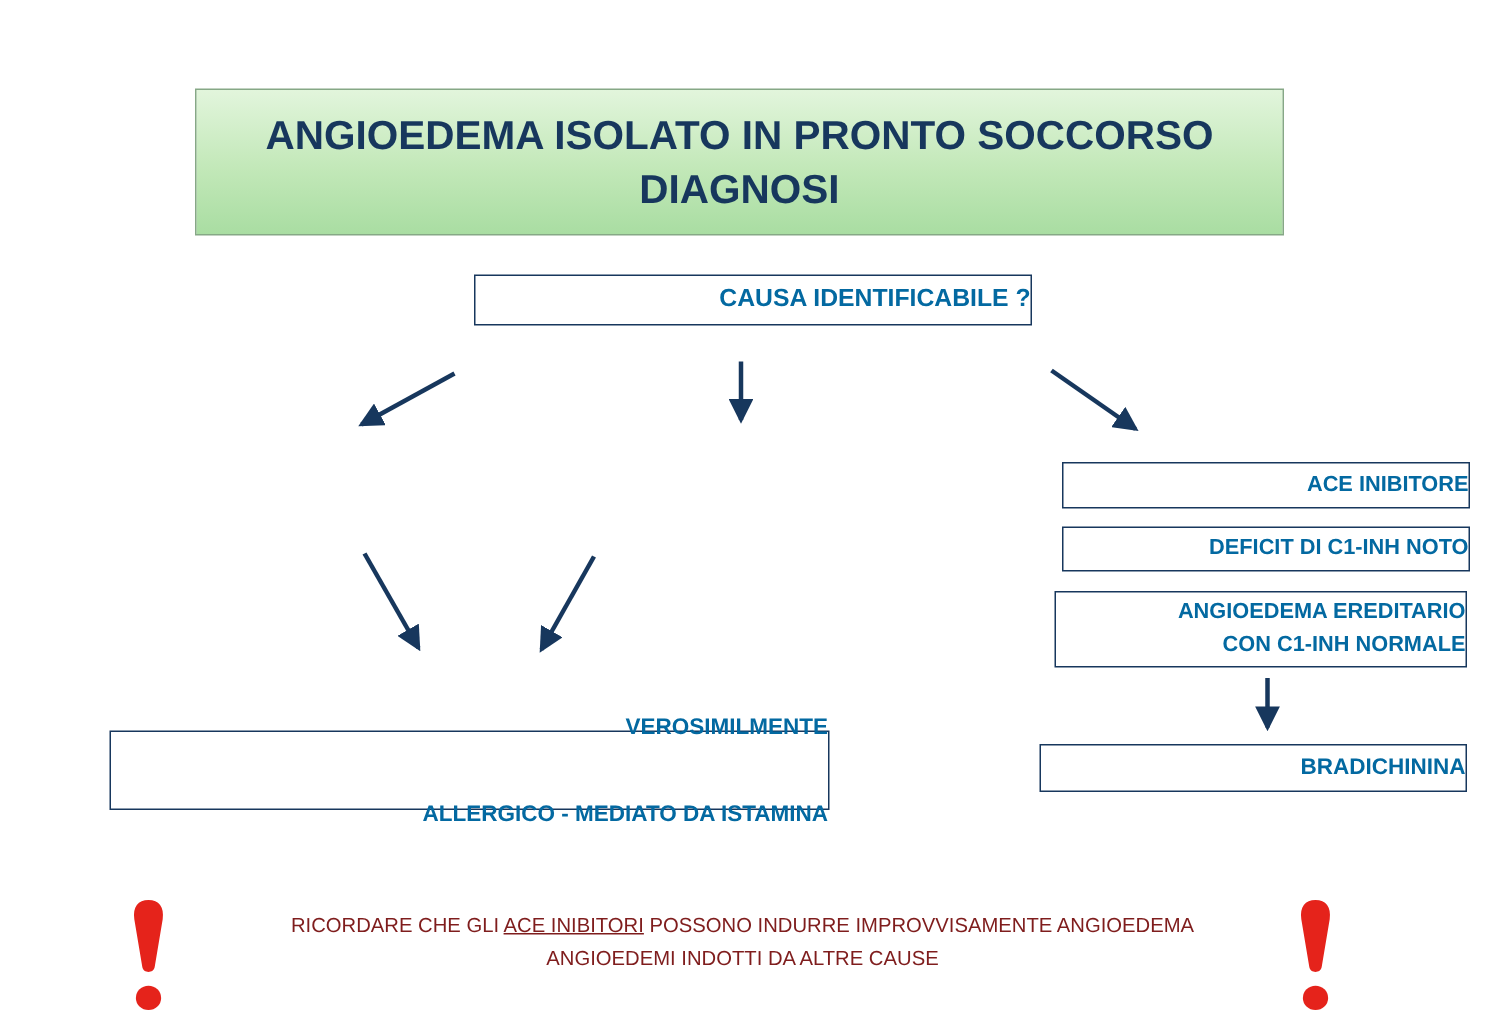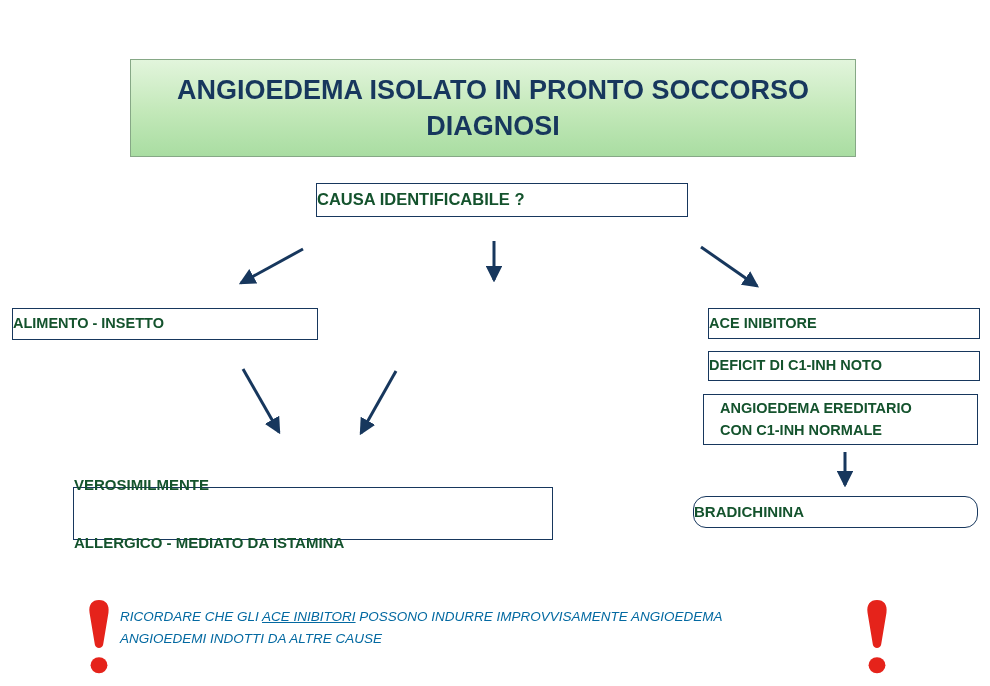--- a/index.html
+++ b/index.html
@@ -29,53 +29,52 @@
     text-align: center;
     margin-top: 45px;
   }
 
   
   .node {
     position: absolute;
     background: #ffffff;
     border: 1.5px solid #17375d;
     box-sizing: border-box;
-    color: #14532d;
+    color: #0369a1;
     font-weight: bold;
     display: flex; flex-direction: column;
-    justify-content: center; align-items: flex-start;
+    justify-content: center; align-items: flex-end;
     text-align: center;
     font-size: 14.5px;
     line-height: 1.45;
   }
   .node.question { left: 316px; top: 183px; width: 372px; height: 34px; font-size: 16.5px; }
   .node.branch-left   { left: 12px;  top: 308px; width: 306px; height: 32px; }
   .node.branch-middle { left: 363px; top: 308px; width: 305px; height: 32px; }
   .node.branch-right  { left: 708px; top: 308px; width: 272px; height: 31px; }
   .node.deficit       { left: 708px; top: 351px; width: 272px; height: 30px; }
   .node.ereditario    { left: 703px; top: 394px; width: 275px; height: 51px; padding-left: 16px; }
-  .node.bradichinina  { left: 693px; top: 496px; width: 285px; height: 32px; font-size: 15px; border-radius: 13px; }
+  .node.bradichinina  { left: 693px; top: 496px; width: 285px; height: 32px; font-size: 15px; }
   .node.verosimile    { left: 73px;  top: 487px; width: 480px; height: 53px; font-size: 15px; gap: 36px; }
 
   
   .arrows {
     position: absolute;
     left: 0; top: 0;
     width: 990px; height: 686px;
     pointer-events: none;
   }
 
   
   .footnote {
     position: absolute;
     left: 120px; top: 606px;
     width: 750px;
-    text-align: left;
-    font-style: italic;
-    color: #0369a1;
+    text-align: center;
+    color: #7f1d1d;
     font-size: 13.5px;
     line-height: 1.62;
   }
   .footnote .u { text-decoration: underline; }
 
   
   .exclaim {
     position: absolute;
     width: 30px; height: 78px;
   }
@@ -89,23 +88,20 @@
 
   <div class="title-box">
     <div>ANGIOEDEMA ISOLATO IN PRONTO SOCCORSO</div>
     <div>DIAGNOSI</div>
   </div>
 
   <div class="node question">
     <div>CAUSA IDENTIFICABILE ?</div>
   </div>
 
-  <div class="node branch-left">
-    <div>ALIMENTO - INSETTO</div>
-  </div>
   <div class="node branch-right">
     <div>ACE INIBITORE</div>
   </div>
 
   <div class="node deficit">
     <div>DEFICIT DI C1-INH NOTO</div>
   </div>
   <div class="node ereditario">
     <div>ANGIOEDEMA EREDITARIO</div>
     <div>CON C1-INH NORMALE</div>

